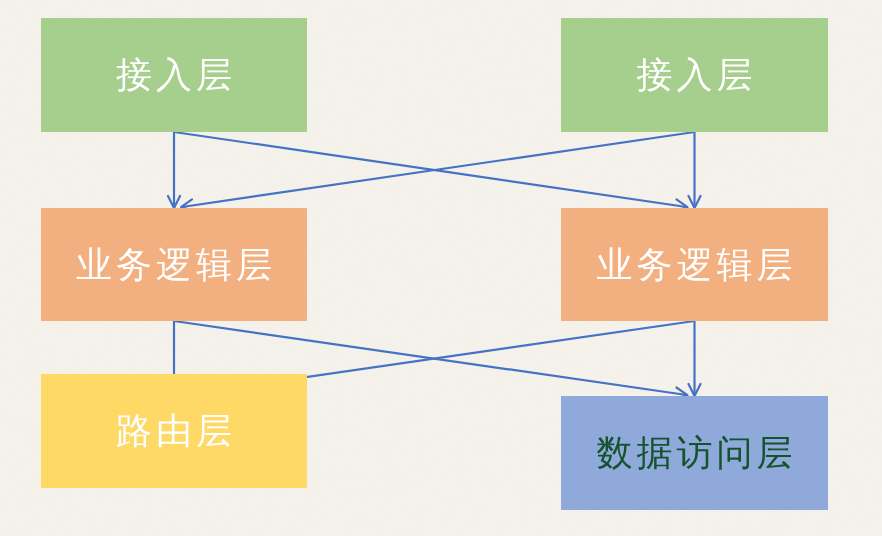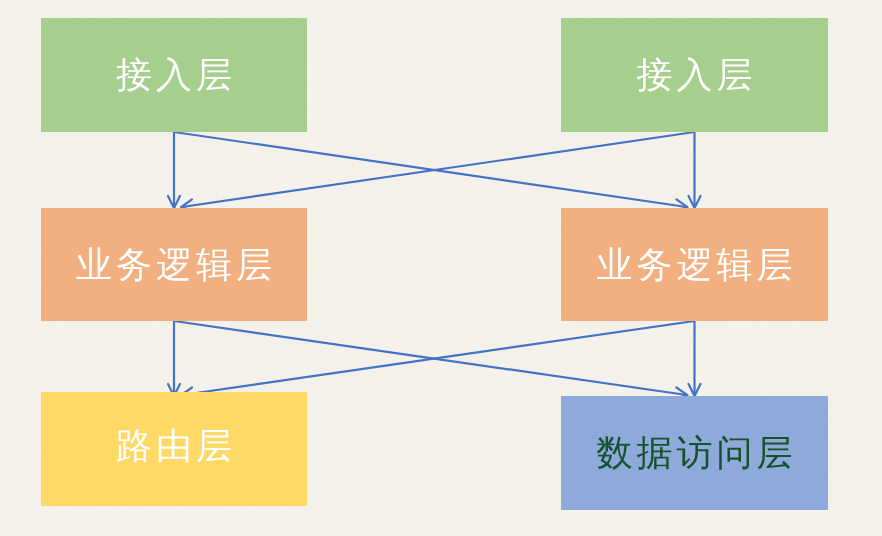--- a/index.html
+++ b/index.html
@@ -84,21 +84,21 @@
       </div>
       <div class="node" style="left: 561px; top: 18px; width: 267px; height: 114px; background: rgb(166, 206, 140);">
         <span class="node-label" style="color: rgb(255, 255, 255);">接入层</span>
       </div>
       <div class="node" style="left: 41px; top: 208px; width: 266px; height: 113px; background: rgb(242, 175, 127);">
         <span class="node-label" style="color: rgb(255, 255, 255);">业务逻辑层</span>
       </div>
       <div class="node" style="left: 561px; top: 208px; width: 267px; height: 113px; background: rgb(242, 175, 127);">
         <span class="node-label" style="color: rgb(255, 255, 255);">业务逻辑层</span>
       </div>
-      <div class="node" style="left: 41px; top: 392px; width: 266px; height: 114px; background: rgb(254, 217, 102); font-family: Liberation Mono, monospace;">
+      <div class="node" style="left: 41px; top: 374px; width: 266px; height: 114px; background: rgb(254, 217, 102);">
         <span class="node-label" style="color: rgb(255, 255, 255);">路由层</span>
       </div>
       <div class="node" style="left: 561px; top: 396px; width: 267px; height: 114px; background: rgb(143, 169, 219);">
         <span class="node-label" style="color: #14532d;">数据访问层</span>
       </div>
     </div>
 
 </div>
 
 </body></html>

